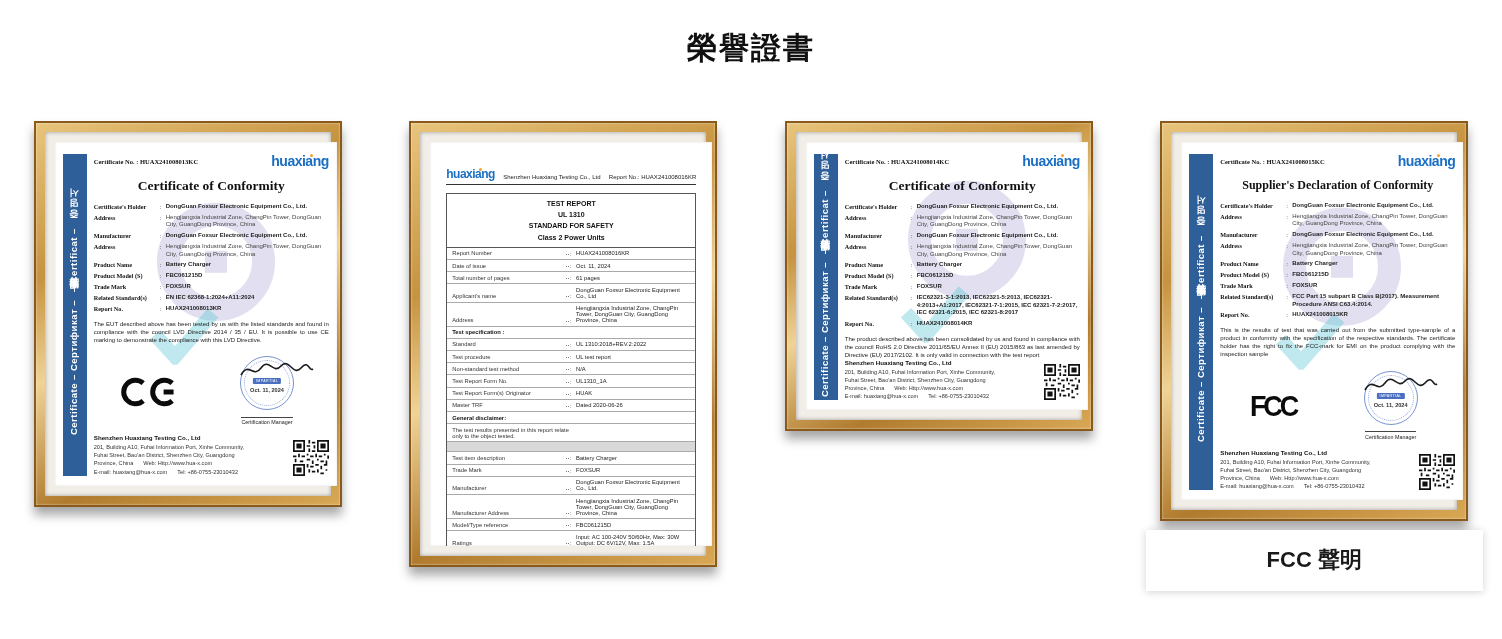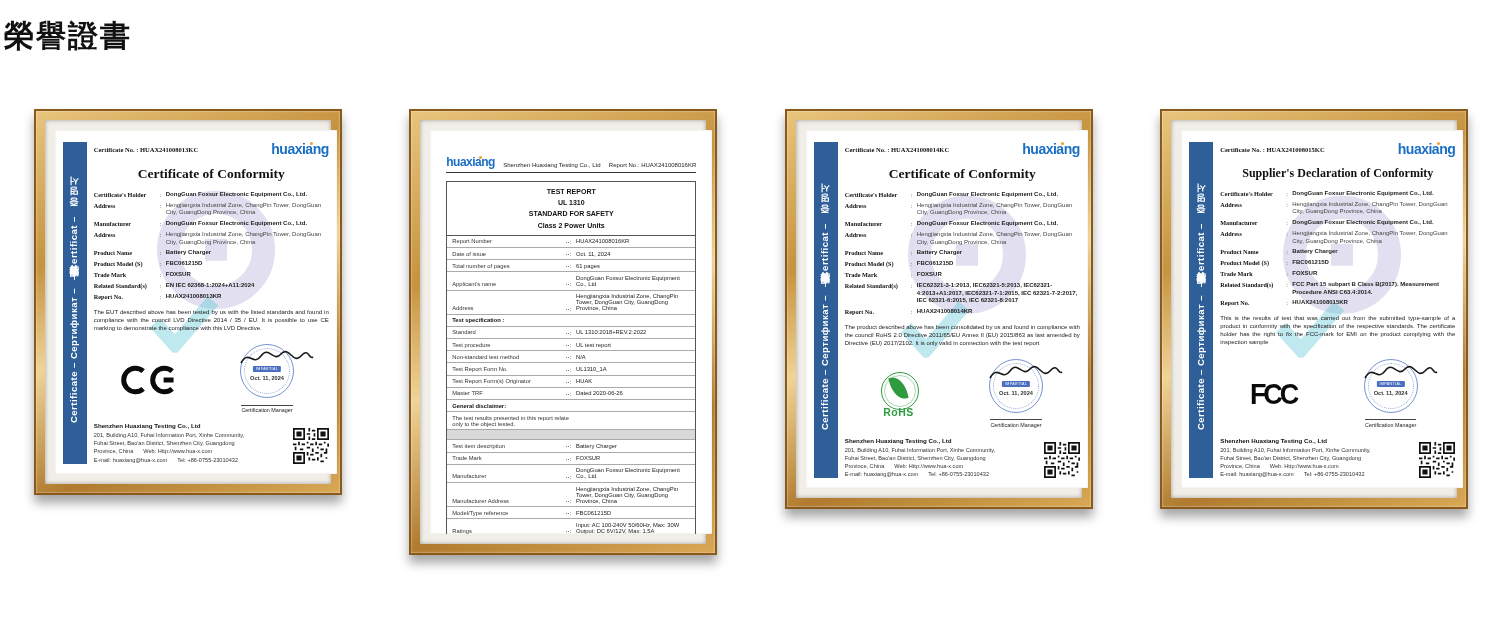--- a/index.html
+++ b/index.html
@@ -1,18 +1,18 @@
 <!DOCTYPE html>
 <html><head>
 <meta charset="utf-8">
 <style>
   html,body{margin:0;padding:0;background:#ffffff;}
   body{width:1502px;height:639px;overflow:hidden;font-family:"Liberation Sans",sans-serif;color:#111;}
 
-  .page-title{margin:4px;padding:12px 0 0;text-align:left;font-size:30px;font-weight:bold;letter-spacing:2px;}
+  .page-title{margin:16px;padding:12px 0 0;text-align:center;font-size:30px;font-weight:bold;letter-spacing:2px;}
 
   .grid{display:grid;grid-template-columns:repeat(4,375.5px);margin-top:52px;}
   .col{display:flex;flex-direction:column;align-items:center;}
 
   
   .frame{width:304px;padding:2px;background:#8a5a1c;box-shadow:0 8px 10px rgba(0,0,0,.35);cursor:pointer;}
   .frame-gold{padding:9px;background:linear-gradient(155deg,#e8c57c 0%,#c6933f 30%,#f0d396 50%,#b07b2e 75%,#d9a855 100%);box-shadow:inset 0 0 2px rgba(255,255,255,.8);}
   .mat{background:#f1eee8;padding:10px;box-shadow:inset 0 0 4px rgba(0,0,0,.35);}
   .paper{position:relative;background:#fff;width:282px;height:404px;box-shadow:inset 0 0 2px rgba(0,0,0,.15);overflow:hidden;}
 
@@ -458,37 +458,20 @@
                   <span class="f-value">IEC62321-3-1:2013, IEC62321-5:2013, IEC62321-4:2013+A1:2017, IEC62321-7-1:2015, IEC 62321-7-2:2017, IEC 62321-6:2015, IEC 62321-8:2017</span>
                 </div>
 
                 <div class="f-row bold-val">
                   <span class="f-label">Report No.</span>
                   <span class="f-colon"></span>
                   <span class="f-value">HUAX241008014KR</span>
                 </div>
               </div>
             <div class="statement">The product described above has been consolidated by us and found in compliance with the council RoHS 2.0 Directive 2011/65/EU Annex II (EU) 2015/863 as last amended by Directive (EU) 2017/2102. It is only valid in connection with the test report</div>
-            <div class="marks-row">
-              <div class="rohs">
-                <div class="rohs-circle"></div>
-                <div class="rohs-leaf"></div>
-                <div class="rohs-text">RoHS</div>
-              </div>
-              <div class="stamp">
-                <div class="stamp-circle">
-                  <svg class="stamp-sig" viewBox="0 0 82 22">
-                    <path d="M6 16 C14 2,18 20,26 9 S38 16,46 7 S58 18,66 9 S74 13,78 10" stroke="#1a1a1a" fill="none" stroke-width="1.6"></path>
-                  </svg>
-                  <div class="stamp-inner">IMPARTIAL</div>
-                  <div class="stamp-date">Oct. 11, 2024</div>
-                </div>
-                <span class="stamp-label">Certification Manager</span>
-              </div>
-            </div>
             <div class="footer">
               <div class="issuer">
                 <div class="name">Shenzhen Huaxiang Testing Co., Ltd</div>
                 <div>201, Building A10, Fuhai Information Port, Xinhe Community,</div>
                 <div>Fuhai Street, Bao'an District, Shenzhen City, Guangdong</div>
                 <div class="issuer-line">
                   <span>Province, China</span>
                   <span>Web: Http://www.hua-x.com</span>
                 </div>
                 <div class="issuer-line">
@@ -627,15 +610,18 @@
                 <path fill="#111" d="M2 2h3v3H2zM16 2h3v3h-3zM2 16h3v3H2z"></path>
                 <path fill="#111" d="M9 0h1v2H9zM11 1h2v1h-2zM8 3h2v1H8zM12 3h1v2h-1zM9 5h1v2H9zM11 6h2v1h-2zM0 9h2v1H0zM3 8h1v2H3zM5 9h2v1H5zM8 8h1v1H8zM10 9h2v1h-2zM13 8h1v2h-1zM15 9h2v1h-2zM18 8h1v1h-1zM20 9h1v2h-1zM1 11h1v2H1zM4 12h2v1H4zM8 11h2v1H8zM11 12h1v2h-1zM14 11h1v1h-1zM16 12h2v1h-2zM19 12h1v2h-1zM8 14h1v2H8zM10 15h2v1h-2zM13 14h2v1h-2zM16 15h1v2h-1zM18 14h2v1h-2zM9 17h1v2H9zM11 18h2v1h-2zM14 17h1v2h-1zM16 19h2v1h-2zM19 17h1v1h-1z"></path>
               </svg>
             </div>
           </div>
         </div>
       </div>
       </div>
       </div>
     </div>
+    <div class="caption-card">
+      <span>FCC 聲明</span>
+    </div>
   </div>
 
 </div>
 
 </body></html>

